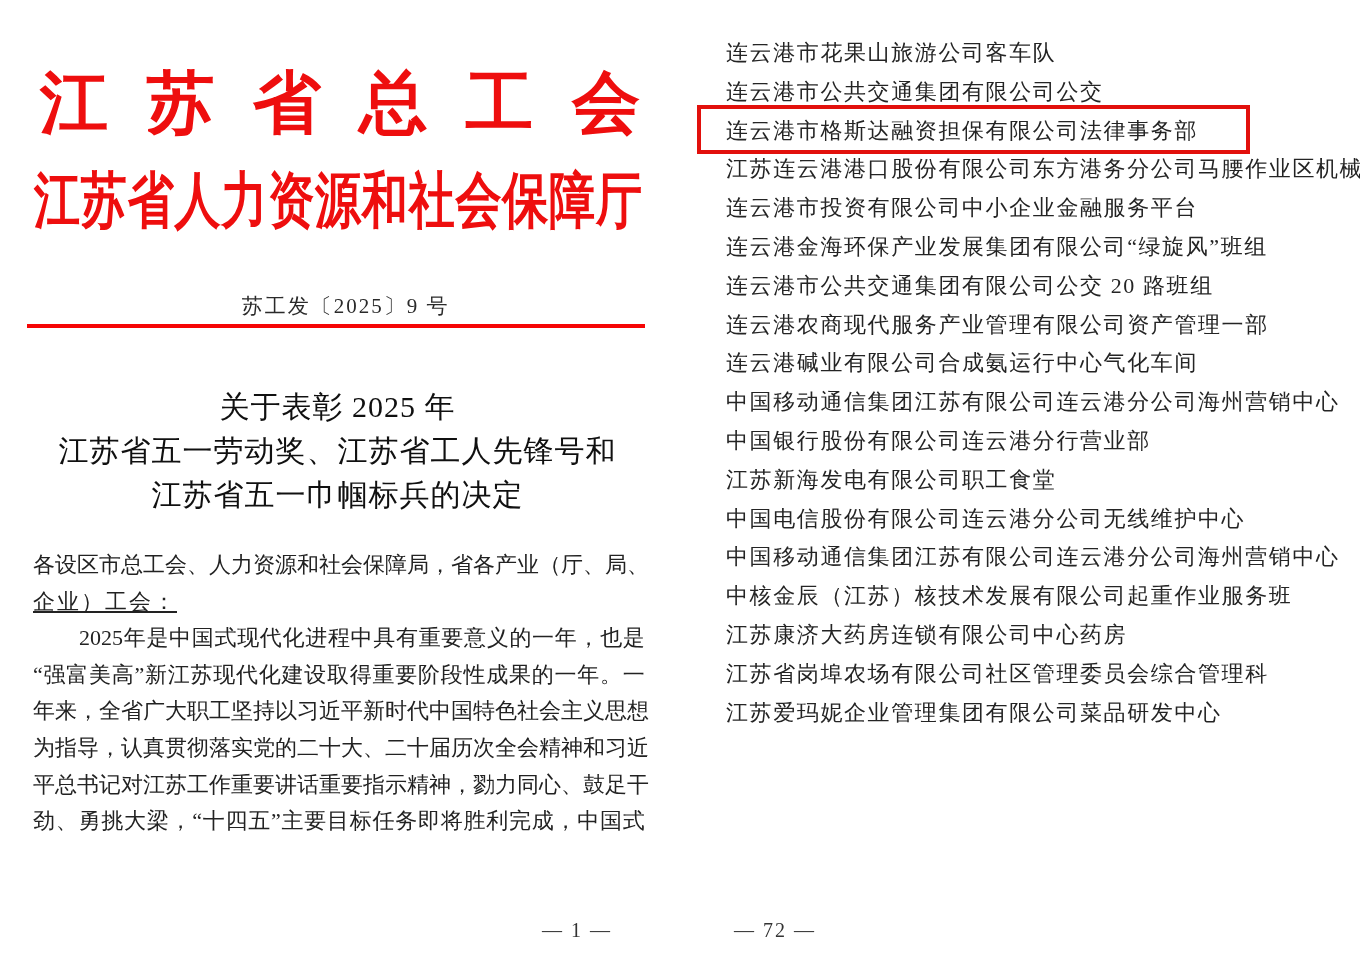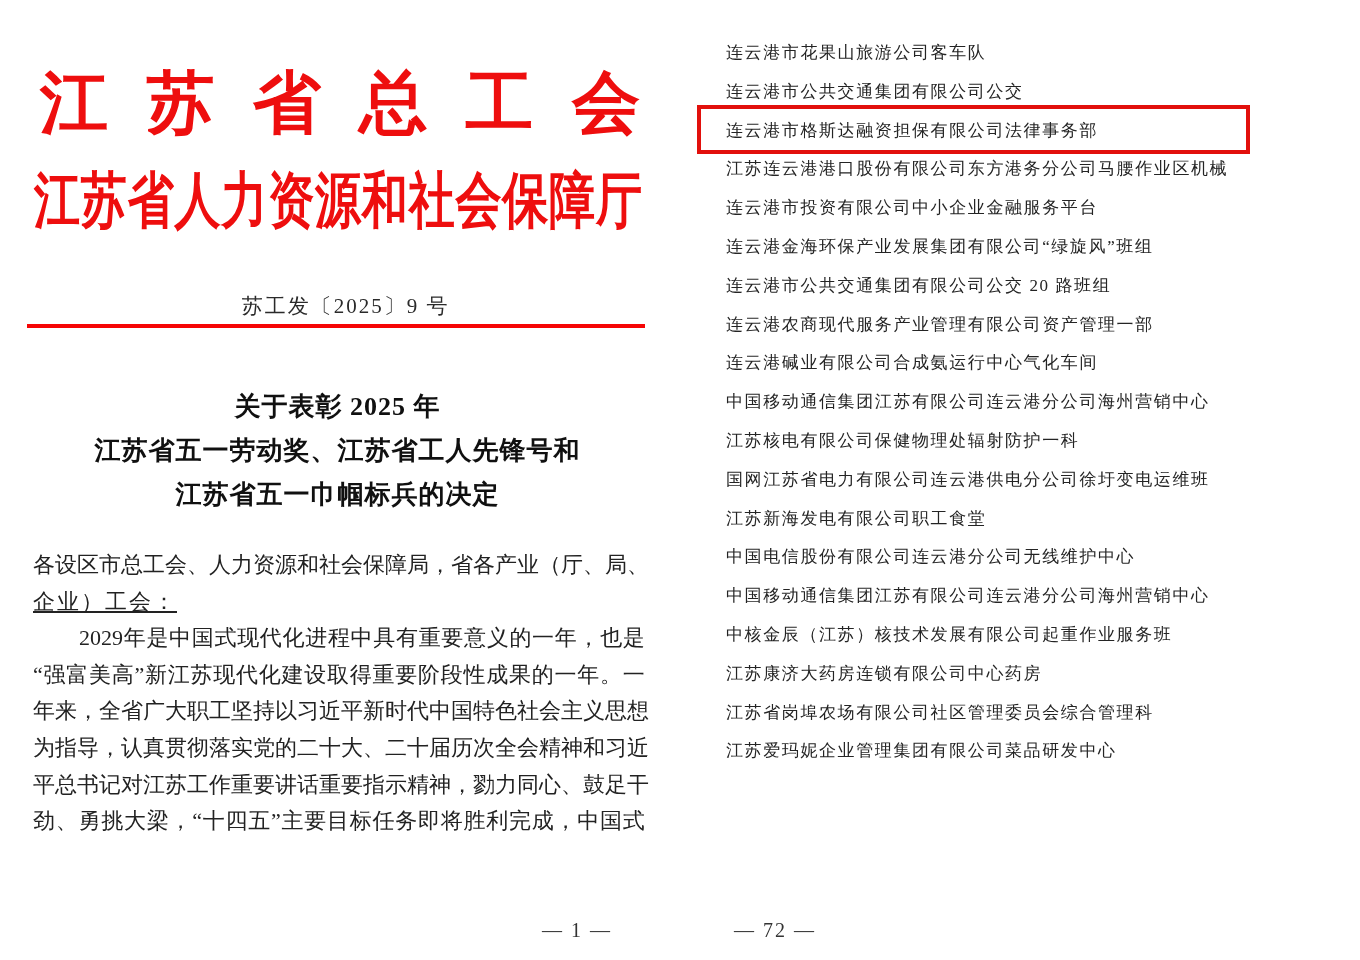--- a/index.html
+++ b/index.html
@@ -20,36 +20,36 @@
     font-size:46px;font-weight:bold;color:var(--header-red,#ee0e0e);line-height:1.05;
     transform:scaleY(1.32);transform-origin:50% 0;
   }
   .doc-number{
     position:absolute;top:292px;left:8px;width:615px;text-align:center;
     font-size:21px;letter-spacing:2px;color:#2a2a2a;
   }
   .red-rule{position:absolute;top:324px;left:-3px;width:618px;height:4px;background:var(--rule-red,#f60505);}
   .title-block{
     position:absolute;top:385px;left:0;width:615px;text-align:center;
-    font-weight:bold;font-size:26px;line-height:44px;color:#101010;letter-spacing:1px;
+    font-weight:normal;font-size:30px;line-height:44px;color:#101010;letter-spacing:1px;
   }
   .body-block{
     position:absolute;top:547px;left:3px;width:612px;
     font-size:22px;line-height:36.6px;color:#222222;
   }
   .jline{display:flex;justify-content:space-between;white-space:nowrap;}
   .jline.indent{padding-left:46px;}
   .plain-line{letter-spacing:2px;text-decoration:underline;}
   .page-num{position:absolute;top:919px;font-size:20px;color:#333333;letter-spacing:2px;white-space:nowrap;}
   .page-num.pn-left{left:512px;}
   
   .right-page{position:absolute;left:726px;top:0;width:634px;height:960px;}
   .award-list{position:absolute;top:34px;left:0;width:634px;}
   .ritem{
-    font-size:17px;line-height:38.8px;letter-spacing:1.6px;
+    font-size:22px;line-height:38.8px;letter-spacing:1.6px;
     white-space:nowrap;color:#242424;
   }
   .highlight-box{
     position:absolute;left:697px;top:105px;width:545px;height:41px;
     border:4px solid var(--box-red,#e2100c);background:transparent;
   }
   .page-num.pn-right{left:8px;}
 </style>
 </head>
 <body>
@@ -119,21 +119,21 @@
           <span>产</span>
           <span>业</span>
           <span>（</span>
           <span>厅</span>
           <span>、</span>
           <span>局</span>
           <span>、</span>
         </div>
       <div class="plain-line">企业）工会：</div>
       <div class="jline indent">
-          <span>2029</span>
+          <span>2025</span>
           <span>年</span>
           <span>是</span>
           <span>中</span>
           <span>国</span>
           <span>式</span>
           <span>现</span>
           <span>代</span>
           <span>化</span>
           <span>进</span>
           <span>程</span>
@@ -311,22 +311,21 @@
       <div class="ritem">连云港市花果山旅游公司客车队</div>
       <div class="ritem">连云港市公共交通集团有限公司公交</div>
       <div class="ritem">连云港市格斯达融资担保有限公司法律事务部</div>
       <div class="ritem">江苏连云港港口股份有限公司东方港务分公司马腰作业区机械</div>
       <div class="ritem">连云港市投资有限公司中小企业金融服务平台</div>
       <div class="ritem">连云港金海环保产业发展集团有限公司“绿旋风”班组</div>
       <div class="ritem">连云港市公共交通集团有限公司公交 20 路班组</div>
       <div class="ritem">连云港农商现代服务产业管理有限公司资产管理一部</div>
       <div class="ritem">连云港碱业有限公司合成氨运行中心气化车间</div>
       <div class="ritem">中国移动通信集团江苏有限公司连云港分公司海州营销中心</div>
-      <div class="ritem">江苏核电有限公司保健物理处辐射防护一科</div>
-      <div class="ritem">国网江苏省电力有限公司连云港供电分公司徐圩变电运维班</div>
+      <div class="ritem">中国银行股份有限公司连云港分行营业部</div>
       <div class="ritem">江苏新海发电有限公司职工食堂</div>
       <div class="ritem">中国电信股份有限公司连云港分公司无线维护中心</div>
       <div class="ritem">中国移动通信集团江苏有限公司连云港分公司海州营销中心</div>
       <div class="ritem">中核金辰（江苏）核技术发展有限公司起重作业服务班</div>
       <div class="ritem">江苏康济大药房连锁有限公司中心药房</div>
       <div class="ritem">江苏省岗埠农场有限公司社区管理委员会综合管理科</div>
       <div class="ritem">江苏爱玛妮企业管理集团有限公司菜品研发中心</div>
     </div>
     <div class="page-num pn-right">— 72 —</div>
   </div>

